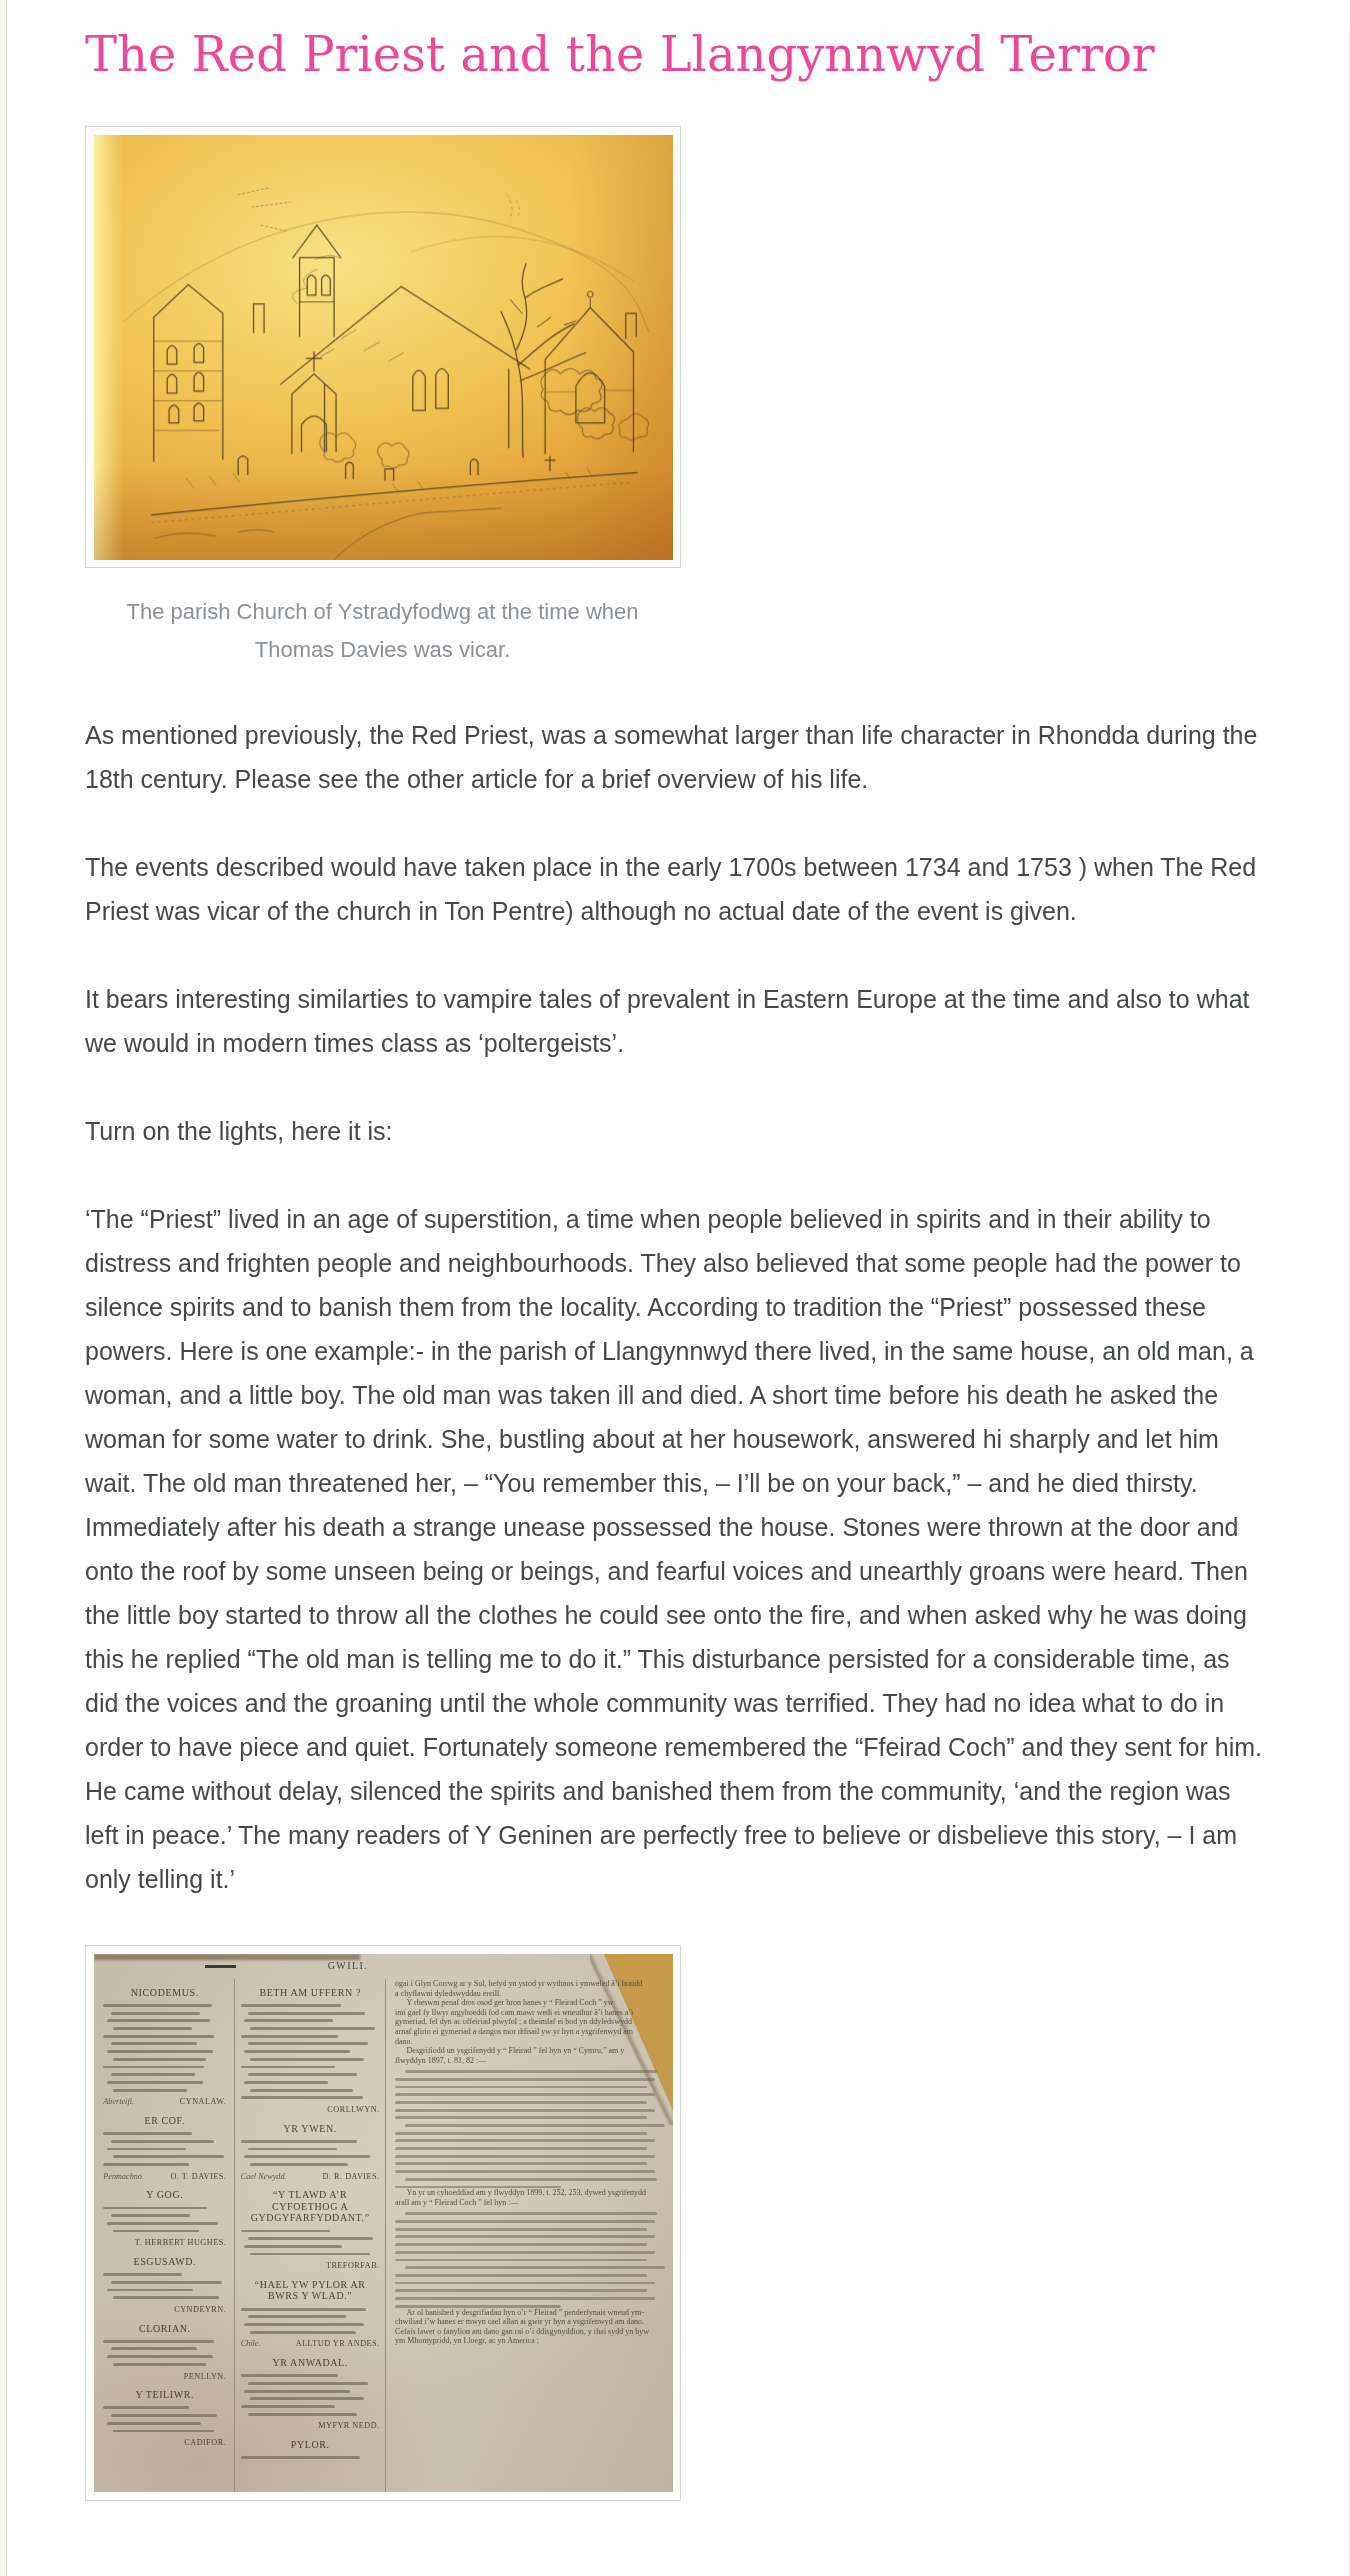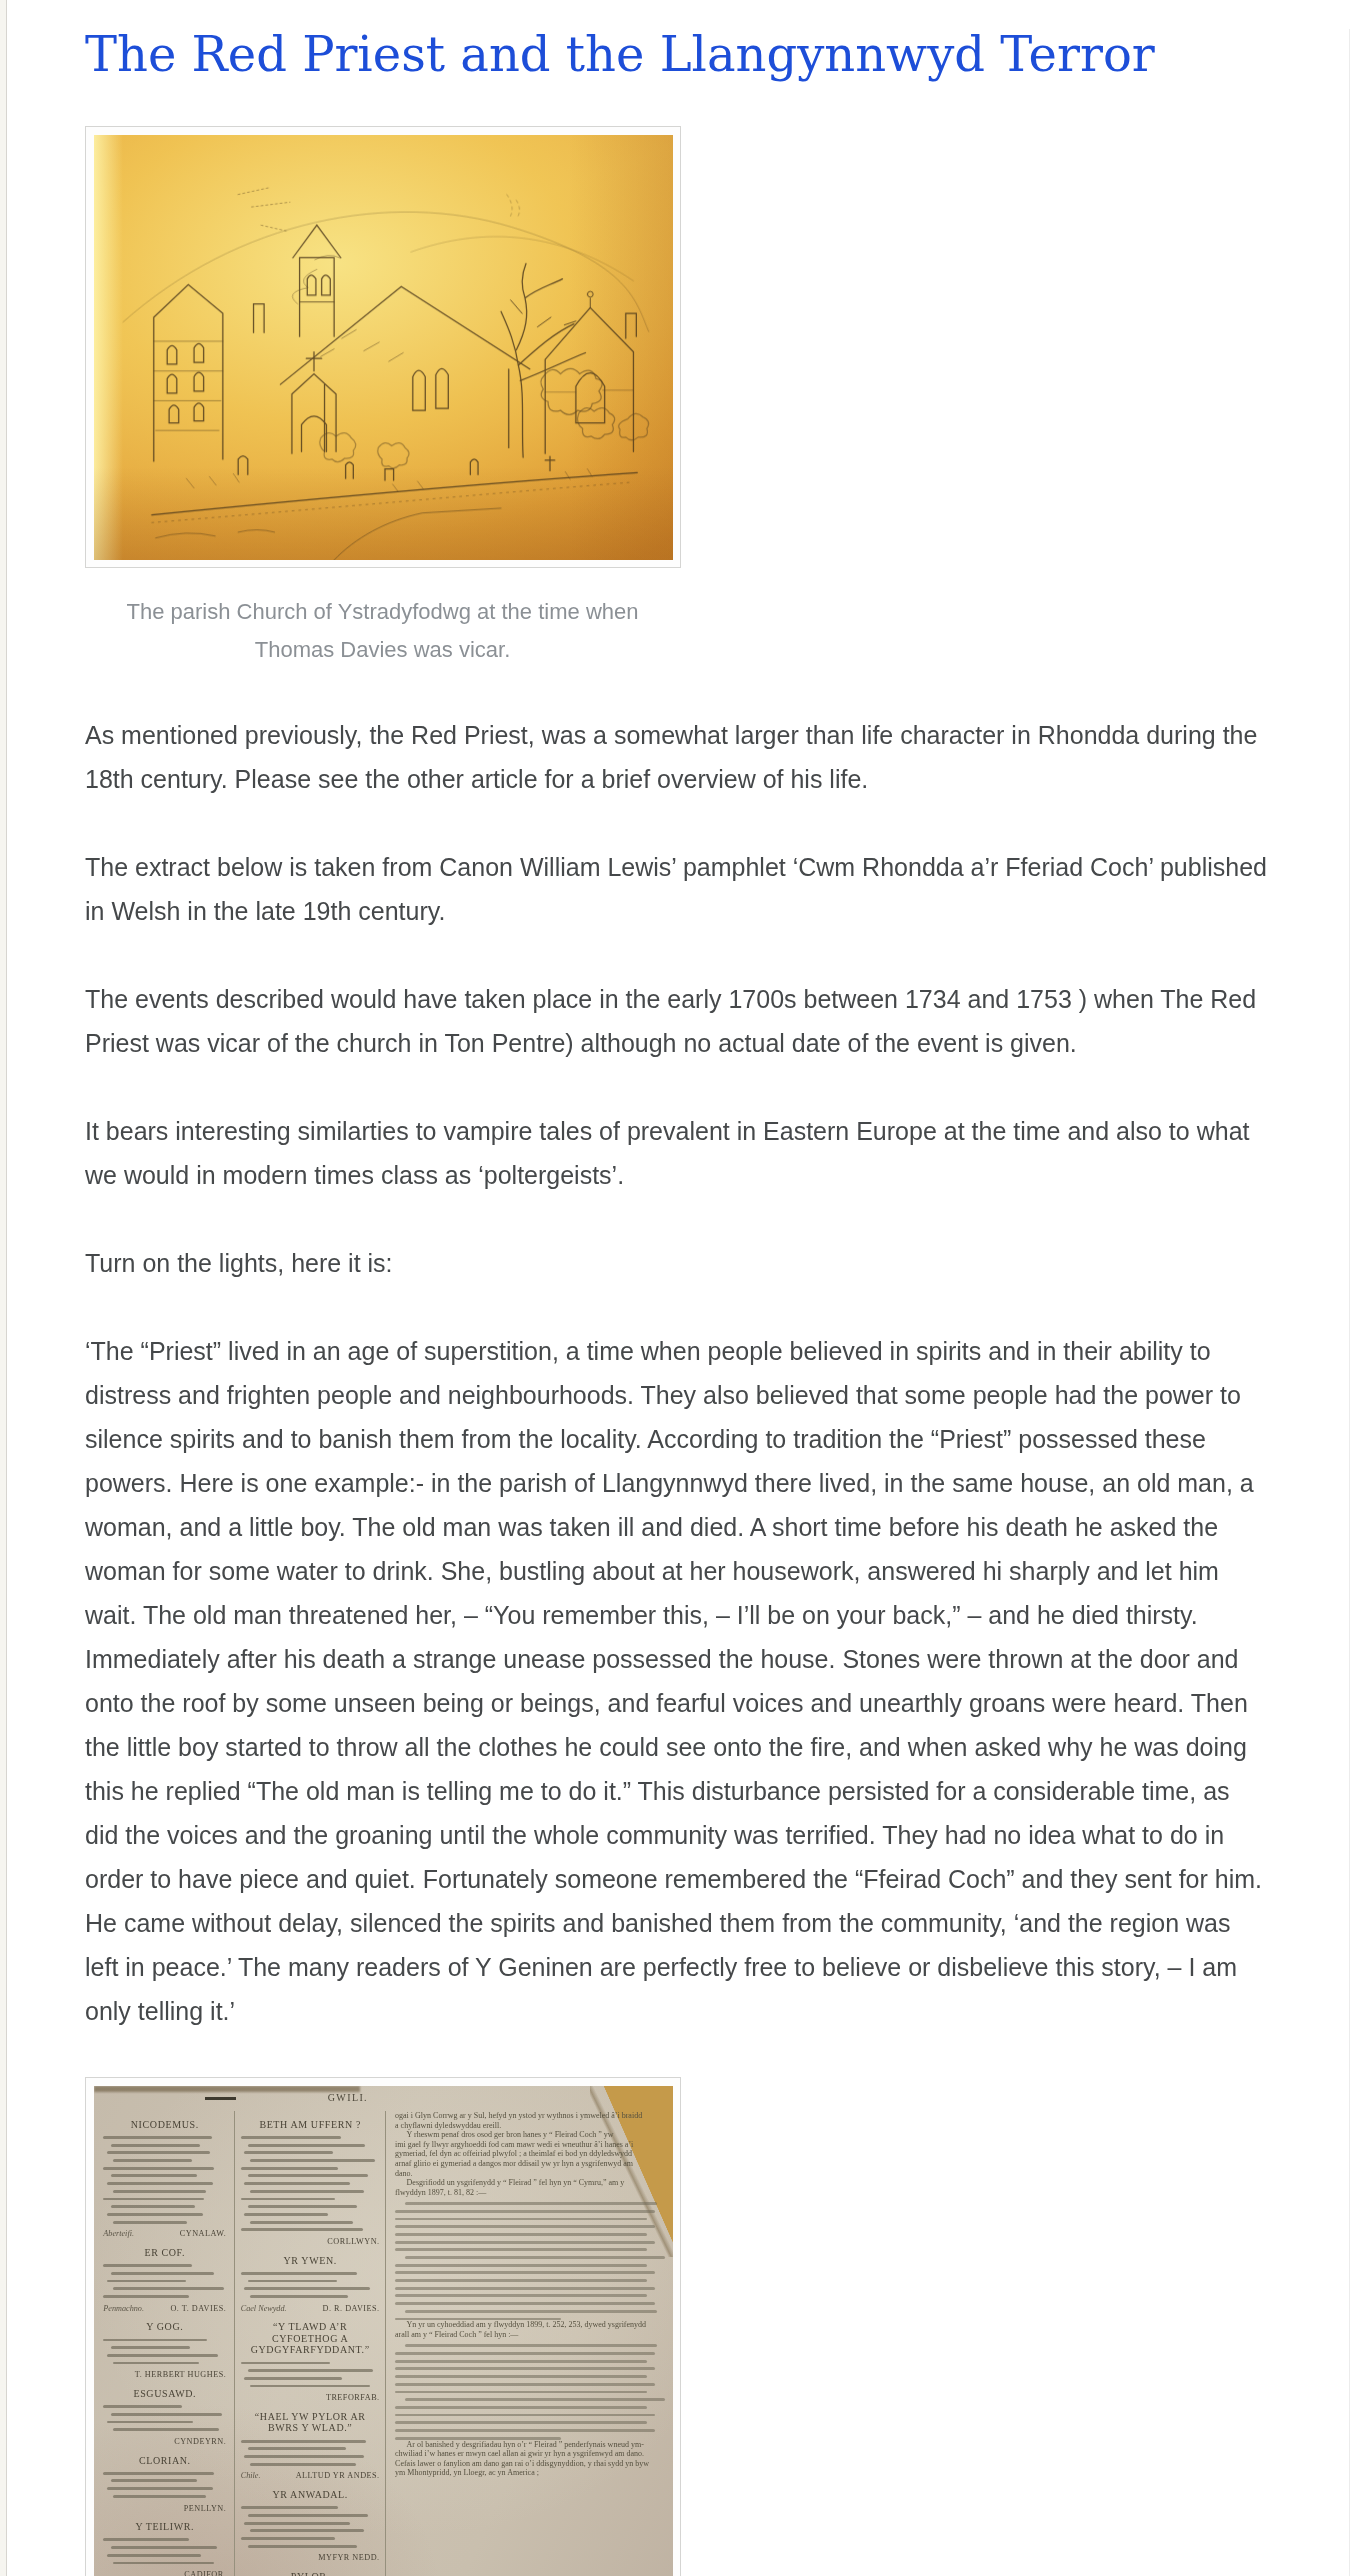--- a/index.html
+++ b/index.html
@@ -7,21 +7,21 @@
     width:1350px;height:2576px;overflow:hidden;position:relative;
     background:#ffffff;
     font-family:"Liberation Sans", sans-serif;
     -webkit-font-smoothing:antialiased;
   }
   .edge-left{position:absolute;left:0;top:0;width:5.8px;height:2576px;background:#f6f5f0;border-right:1px solid #d7d5d0;}
   .edge-right{position:absolute;right:0;top:29px;width:1px;height:2547px;background:#ececec;}
   .content{margin-left:85px;width:1196px;}
   h1.post-title{
     font-family:"DejaVu Serif", serif;font-weight:400;
-    font-size:48px;line-height:60px;color:#1d4ed8;margin:24px 0 0 0;
+    font-size:48px;line-height:60px;color:#ec4899;margin:24px 0 0 0;
   }
   figure{margin:0;}
   .photo-figure{margin-top:42px;width:596px;}
   .photo-frame{
     border:1px solid #d5d5d3;background:#fdfdfd;padding:7.7px;width:579px;box-sizing:content-box;
   }
   
   .church-art{
     position:relative;width:579px;height:425px;overflow:hidden;
     background:
@@ -157,21 +157,20 @@
             <path d="M96,358 l8,10 m16,-12 l7,9 m18,-12 l6,9 m160,2 l6,8 m20,-11 l6,8 m148,-18 l5,8 m18,-11 l5,8" stroke-width="0.9" opacity="0.5"></path>
           </g>
         </svg>
       </div>
     </div>
     <figcaption class="wp-caption-text">The parish Church of Ystradyfodwg at the time when Thomas Davies was vicar.</figcaption>
   </figure>
 
   <article class="article-body">
       <p>As mentioned previously, the Red Priest, was a somewhat larger than life character in Rhondda during the 18th century. Please see the other article for a brief overview of his life.</p>
-      <p>The extract below is taken from Canon William Lewis’ pamphlet ‘Cwm Rhondda a’r Fferiad Coch’ published in Welsh in the late 19th century.</p>
       <p>The events described would have taken place in the early 1700s between 1734 and 1753 ) when The Red Priest was vicar of the church in Ton Pentre) although no actual date of the event is given.</p>
       <p>It bears interesting similarties to vampire tales of prevalent in Eastern Europe at the time and also to what we would in modern times class as ‘poltergeists’.</p>
       <p>Turn on the lights, here it is:</p>
       <p>‘The “Priest” lived in an age of superstition, a time when people believed in spirits and in their ability to distress and frighten people and neighbourhoods. They also believed that some people had the power to silence spirits and to banish them from the locality. According to tradition the “Priest” possessed these powers. Here is one example:- in the parish of Llangynnwyd there lived, in the same house, an old man, a woman, and a little boy. The old man was taken ill and died. A short time before his death he asked the woman for some water to drink. She, bustling about at her housework, answered hi sharply and let him wait. The old man threatened her, – “You remember this, – I’ll be on your back,” – and he died thirsty. Immediately after his death a strange unease possessed the house. Stones were thrown at the door and onto the roof by some unseen being or beings, and fearful voices and unearthly groans were heard. Then the little boy started to throw all the clothes he could see onto the fire, and when asked why he was doing this he replied “The old man is telling me to do it.” This disturbance persisted for a considerable time, as did the voices and the groaning until the whole community was terrified. They had no idea what to do in order to have piece and quiet. Fortunately someone remembered the “Ffeirad Coch” and they sent for him. He came without delay, silenced the spirits and banished them from the community, ‘and the region was left in peace.’ The many readers of Y Geninen are perfectly free to believe or disbelieve this story, – I am only telling it.’</p>
     </article>
 
   <figure class="photo-figure journal-figure">
     <div class="photo-frame">
       <div class="doc-art">
         <div class="doc-top-band"></div>

